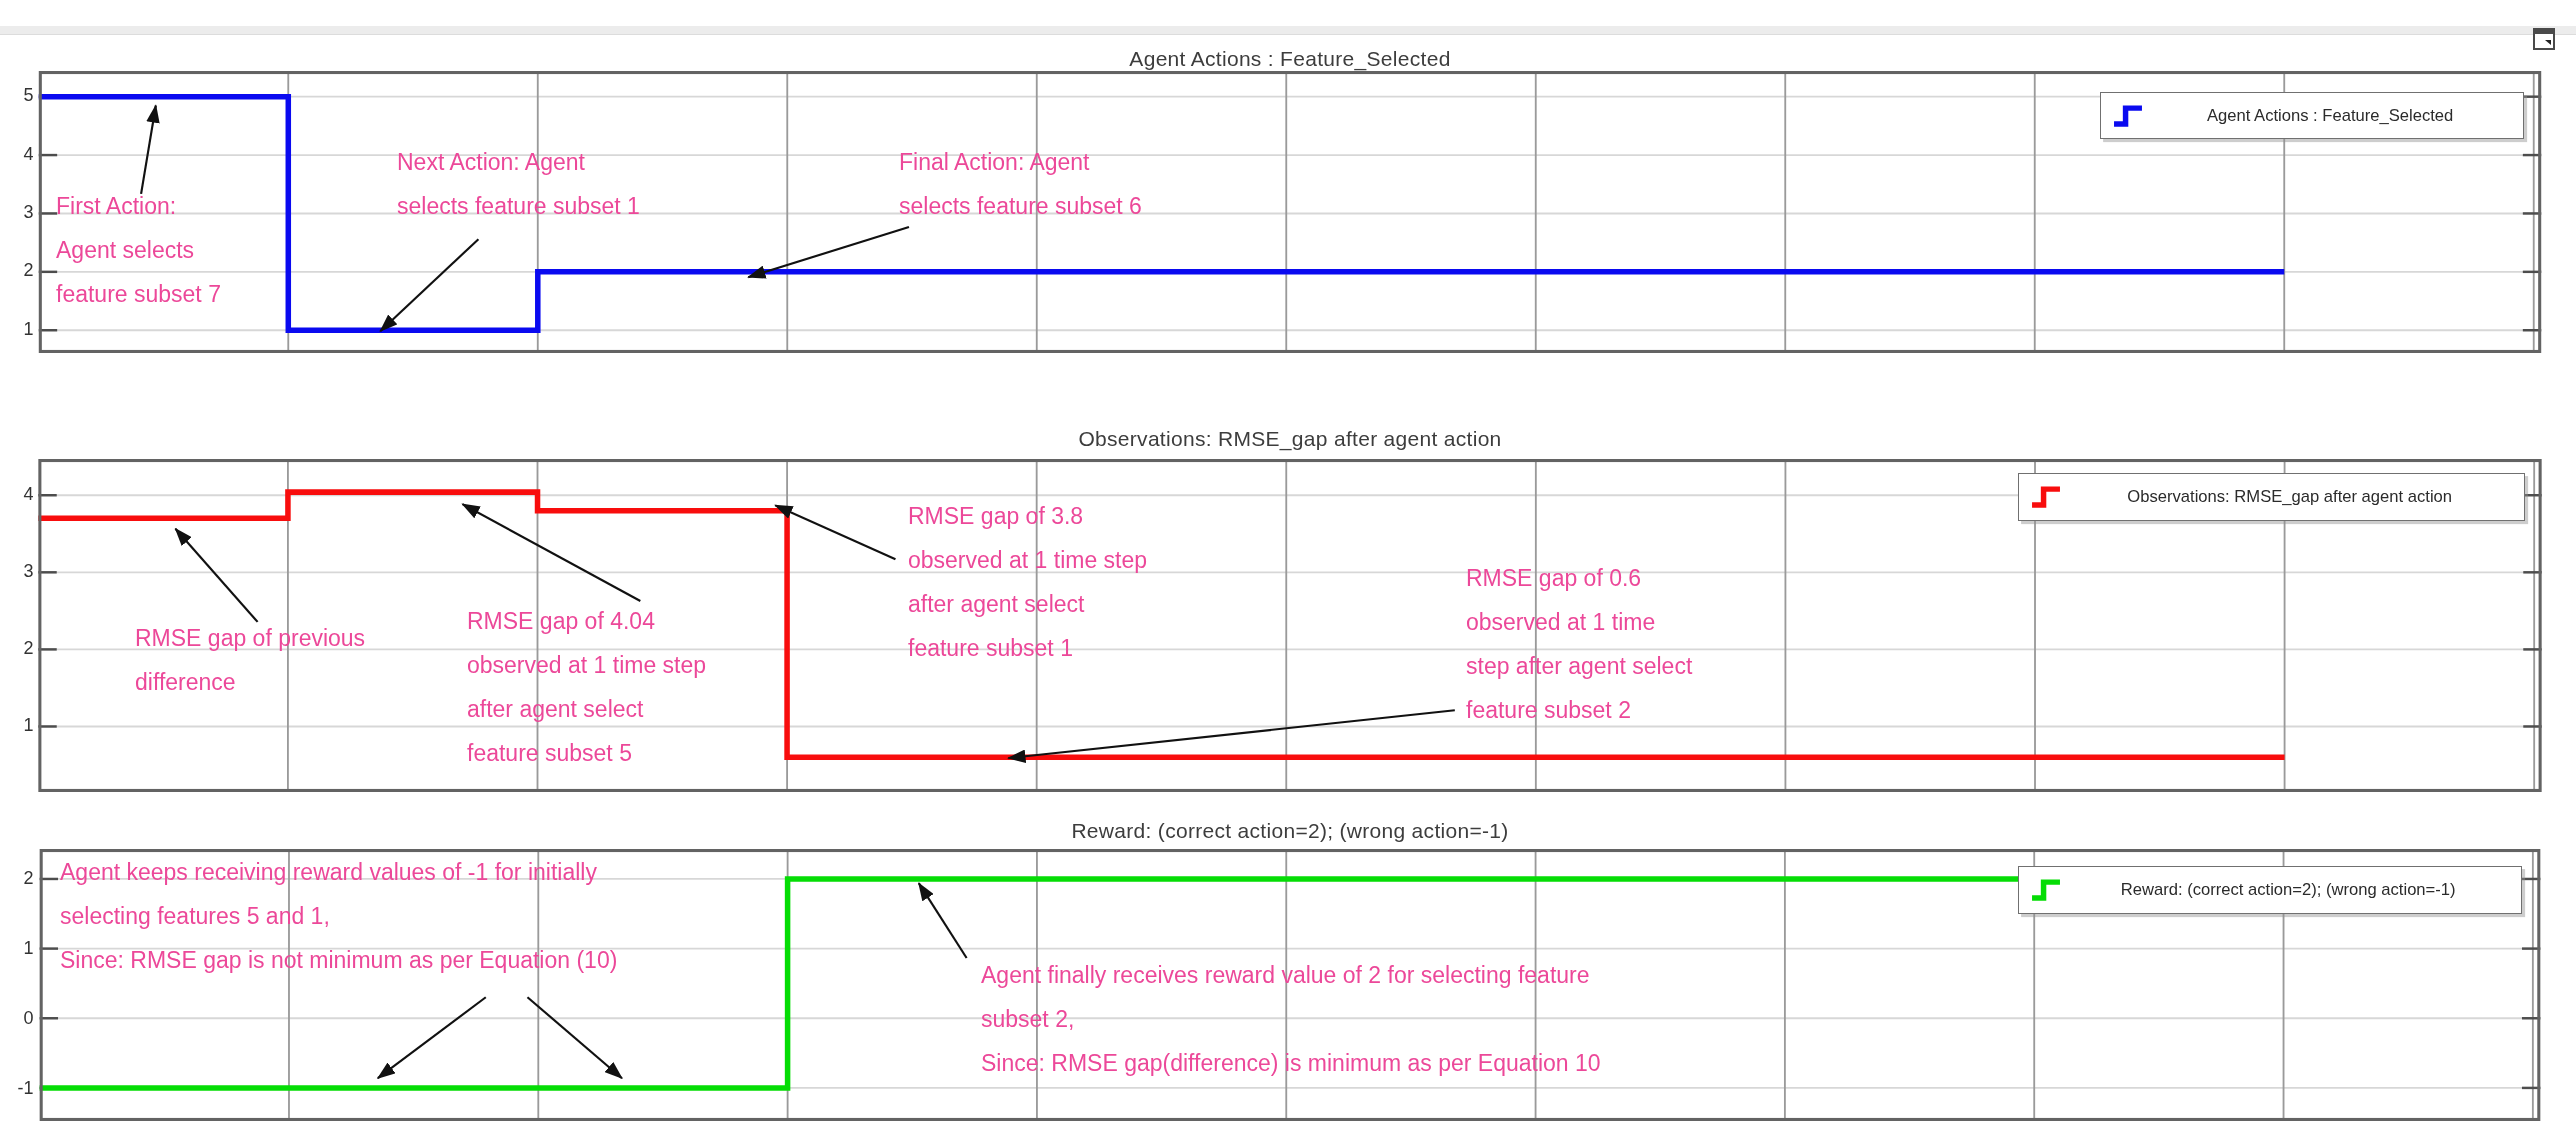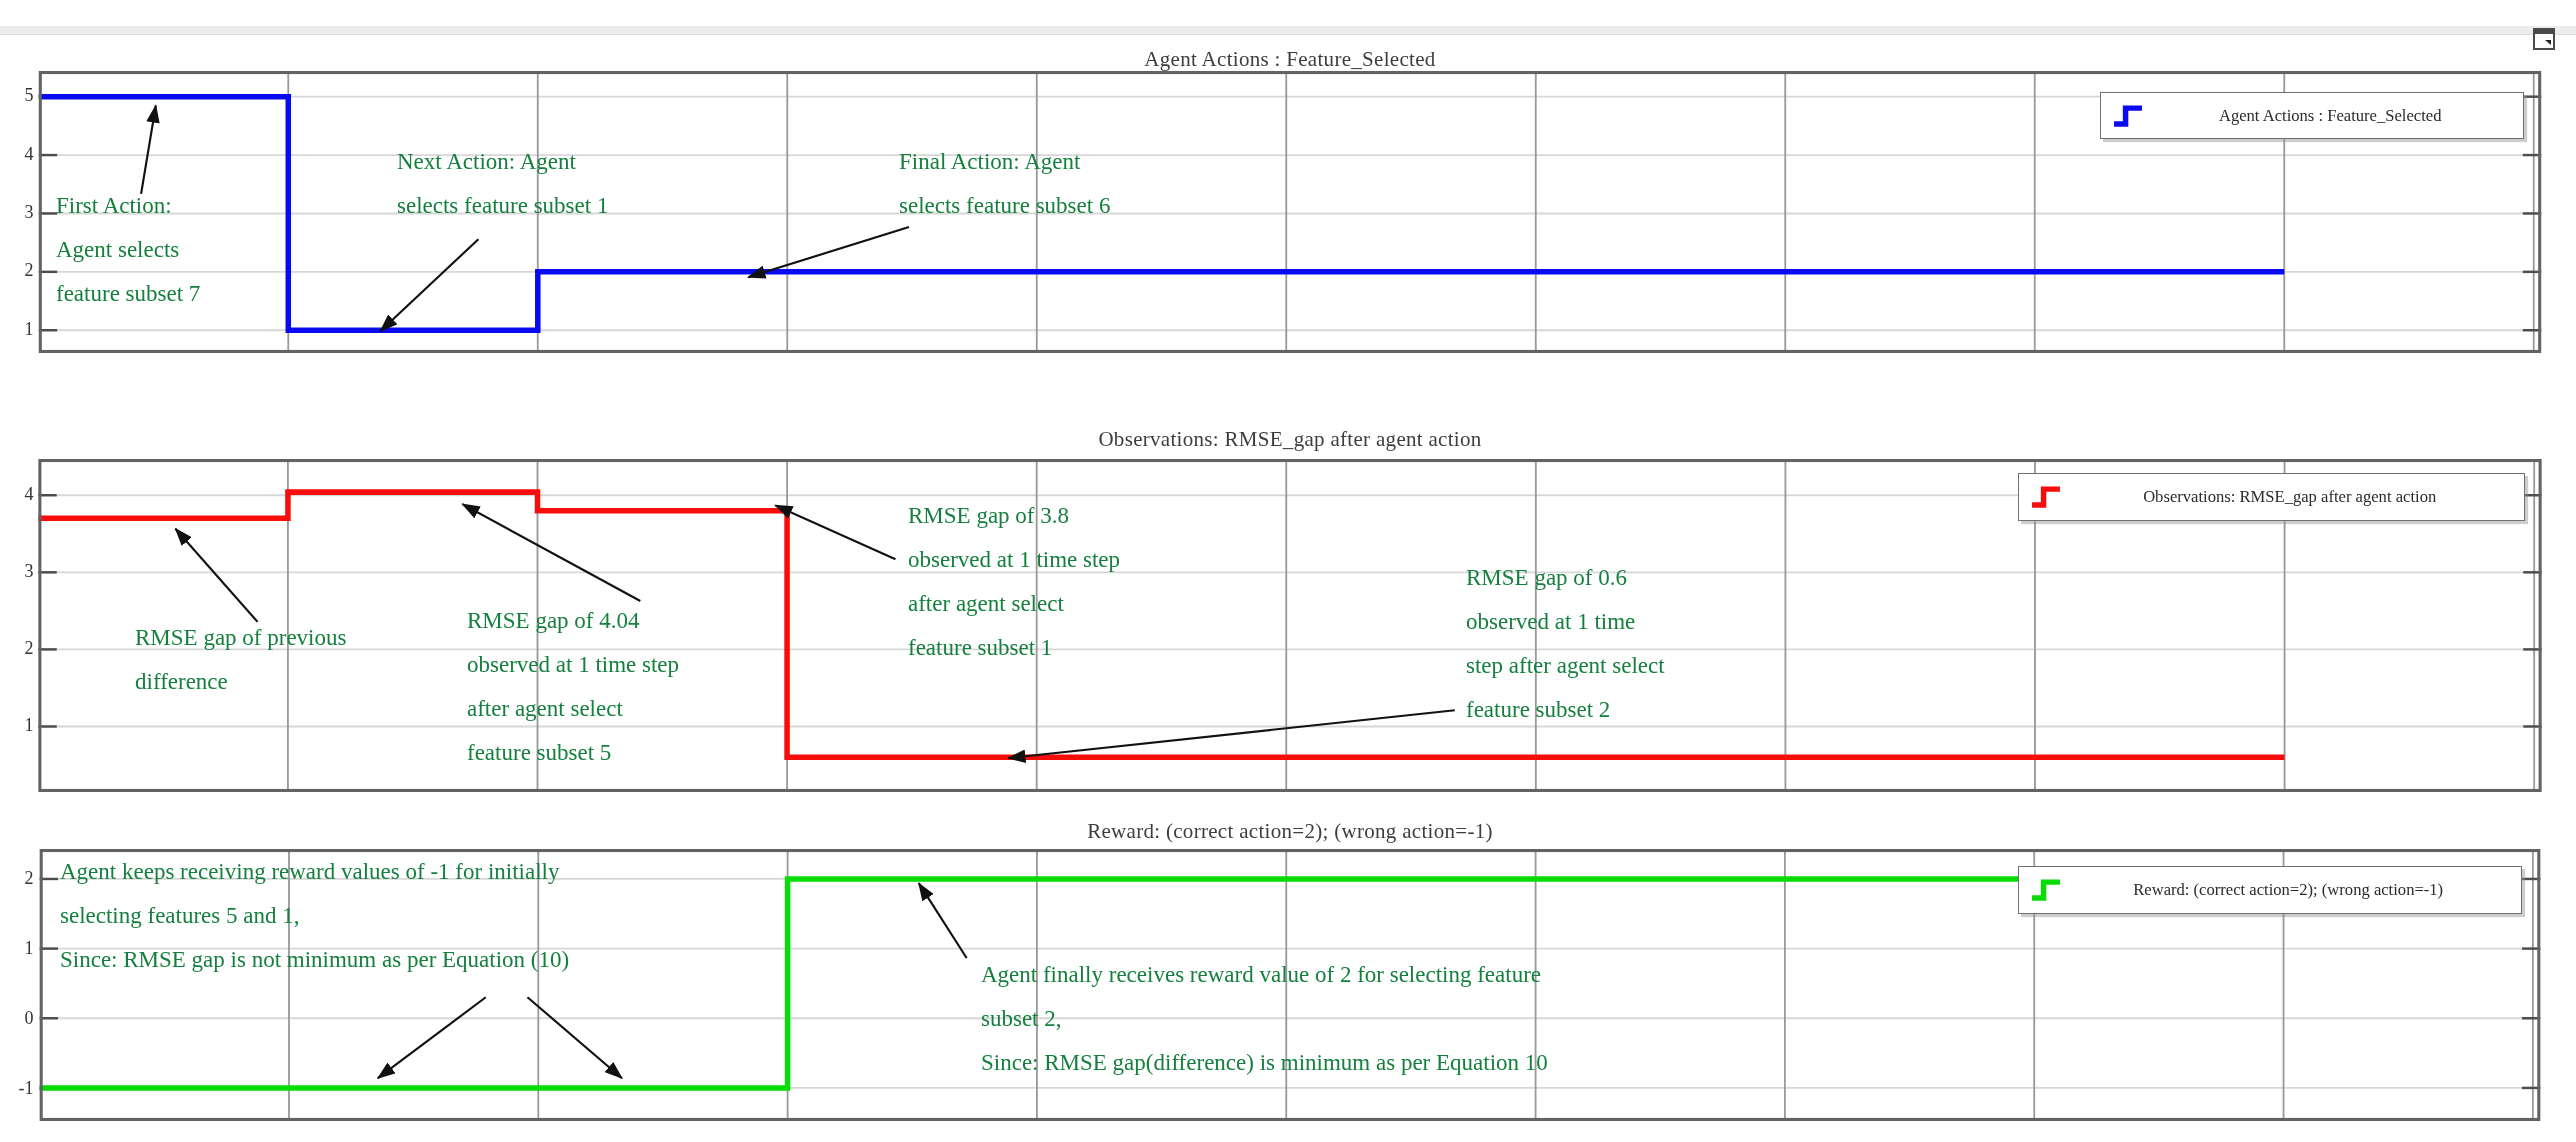--- a/index.html
+++ b/index.html
@@ -1,18 +1,18 @@
 <!DOCTYPE html>
 <html style="font-size:9.8px"><head>
 <meta charset="utf-8">
 <style>
   html,body { margin:0; padding:0; background:#ffffff; }
   .stage {
     position:relative; width:2576px; height:1142px; background:#ffffff;
-    font-family:Liberation Serif, serif; overflow:hidden;
+    font-family:Liberation Sans, sans-serif; overflow:hidden;
   }
   .strip { position:absolute; left:0; top:26px; width:2576px; height:8px; background:#ececec; border-bottom:0.6px solid #dcdcdc; }
   .dock {
     position:absolute; left:2533px; top:28px; width:22px; height:22px;
     border:2.5px solid #4a4a4a; box-sizing:border-box; background:#fff;
   }
   .dock::before { content:""; position:absolute; left:0; top:0; width:100%; height:4.3px; background:#4a4a4a; }
   .dock::after {
     content:""; position:absolute; right:1.8px; bottom:3.1px; width:0; height:0;
     border-top:5.5px solid #222; border-left:6.7px solid transparent;
@@ -23,21 +23,21 @@
   }
   svg.chart { position:absolute; background:#ffffff; }
   svg.chart .hgrid { stroke:#d7d7d7; stroke-width:3; }
   svg.chart .vgrid { stroke:#9a9a9a; stroke-width:3; }
   svg.chart .tick  { stroke:#4d4d4d; stroke-width:4; }
   svg.chart .border{ fill:none; stroke:#636363; stroke-width:5; }
   .ylab {
     position:absolute; width:31px; text-align:right; font-size:18px; color:#333;
   }
   .ann {
-    position:absolute; font-size:23px; line-height:44px; color:#15803d;
+    position:absolute; font-size:23px; line-height:44px; color:#ec4899;
     white-space:pre-line; z-index:3;
   }
   svg.arrows { position:absolute; left:0; top:0; width:2576px; height:1142px; z-index:4; pointer-events:none; }
   svg.arrows line { stroke:#111; stroke-width:3.5; }
   .legend {
     position:absolute; display:flex; align-items:center; z-index:5;
     background:#ffffff; border:1.8px solid #707070;
     box-shadow:3.1px 3.1px 0 rgba(145,145,145,0.45); box-sizing:border-box;
   }
   .legend svg { margin-left:9.8px; flex:0 0 auto; }

